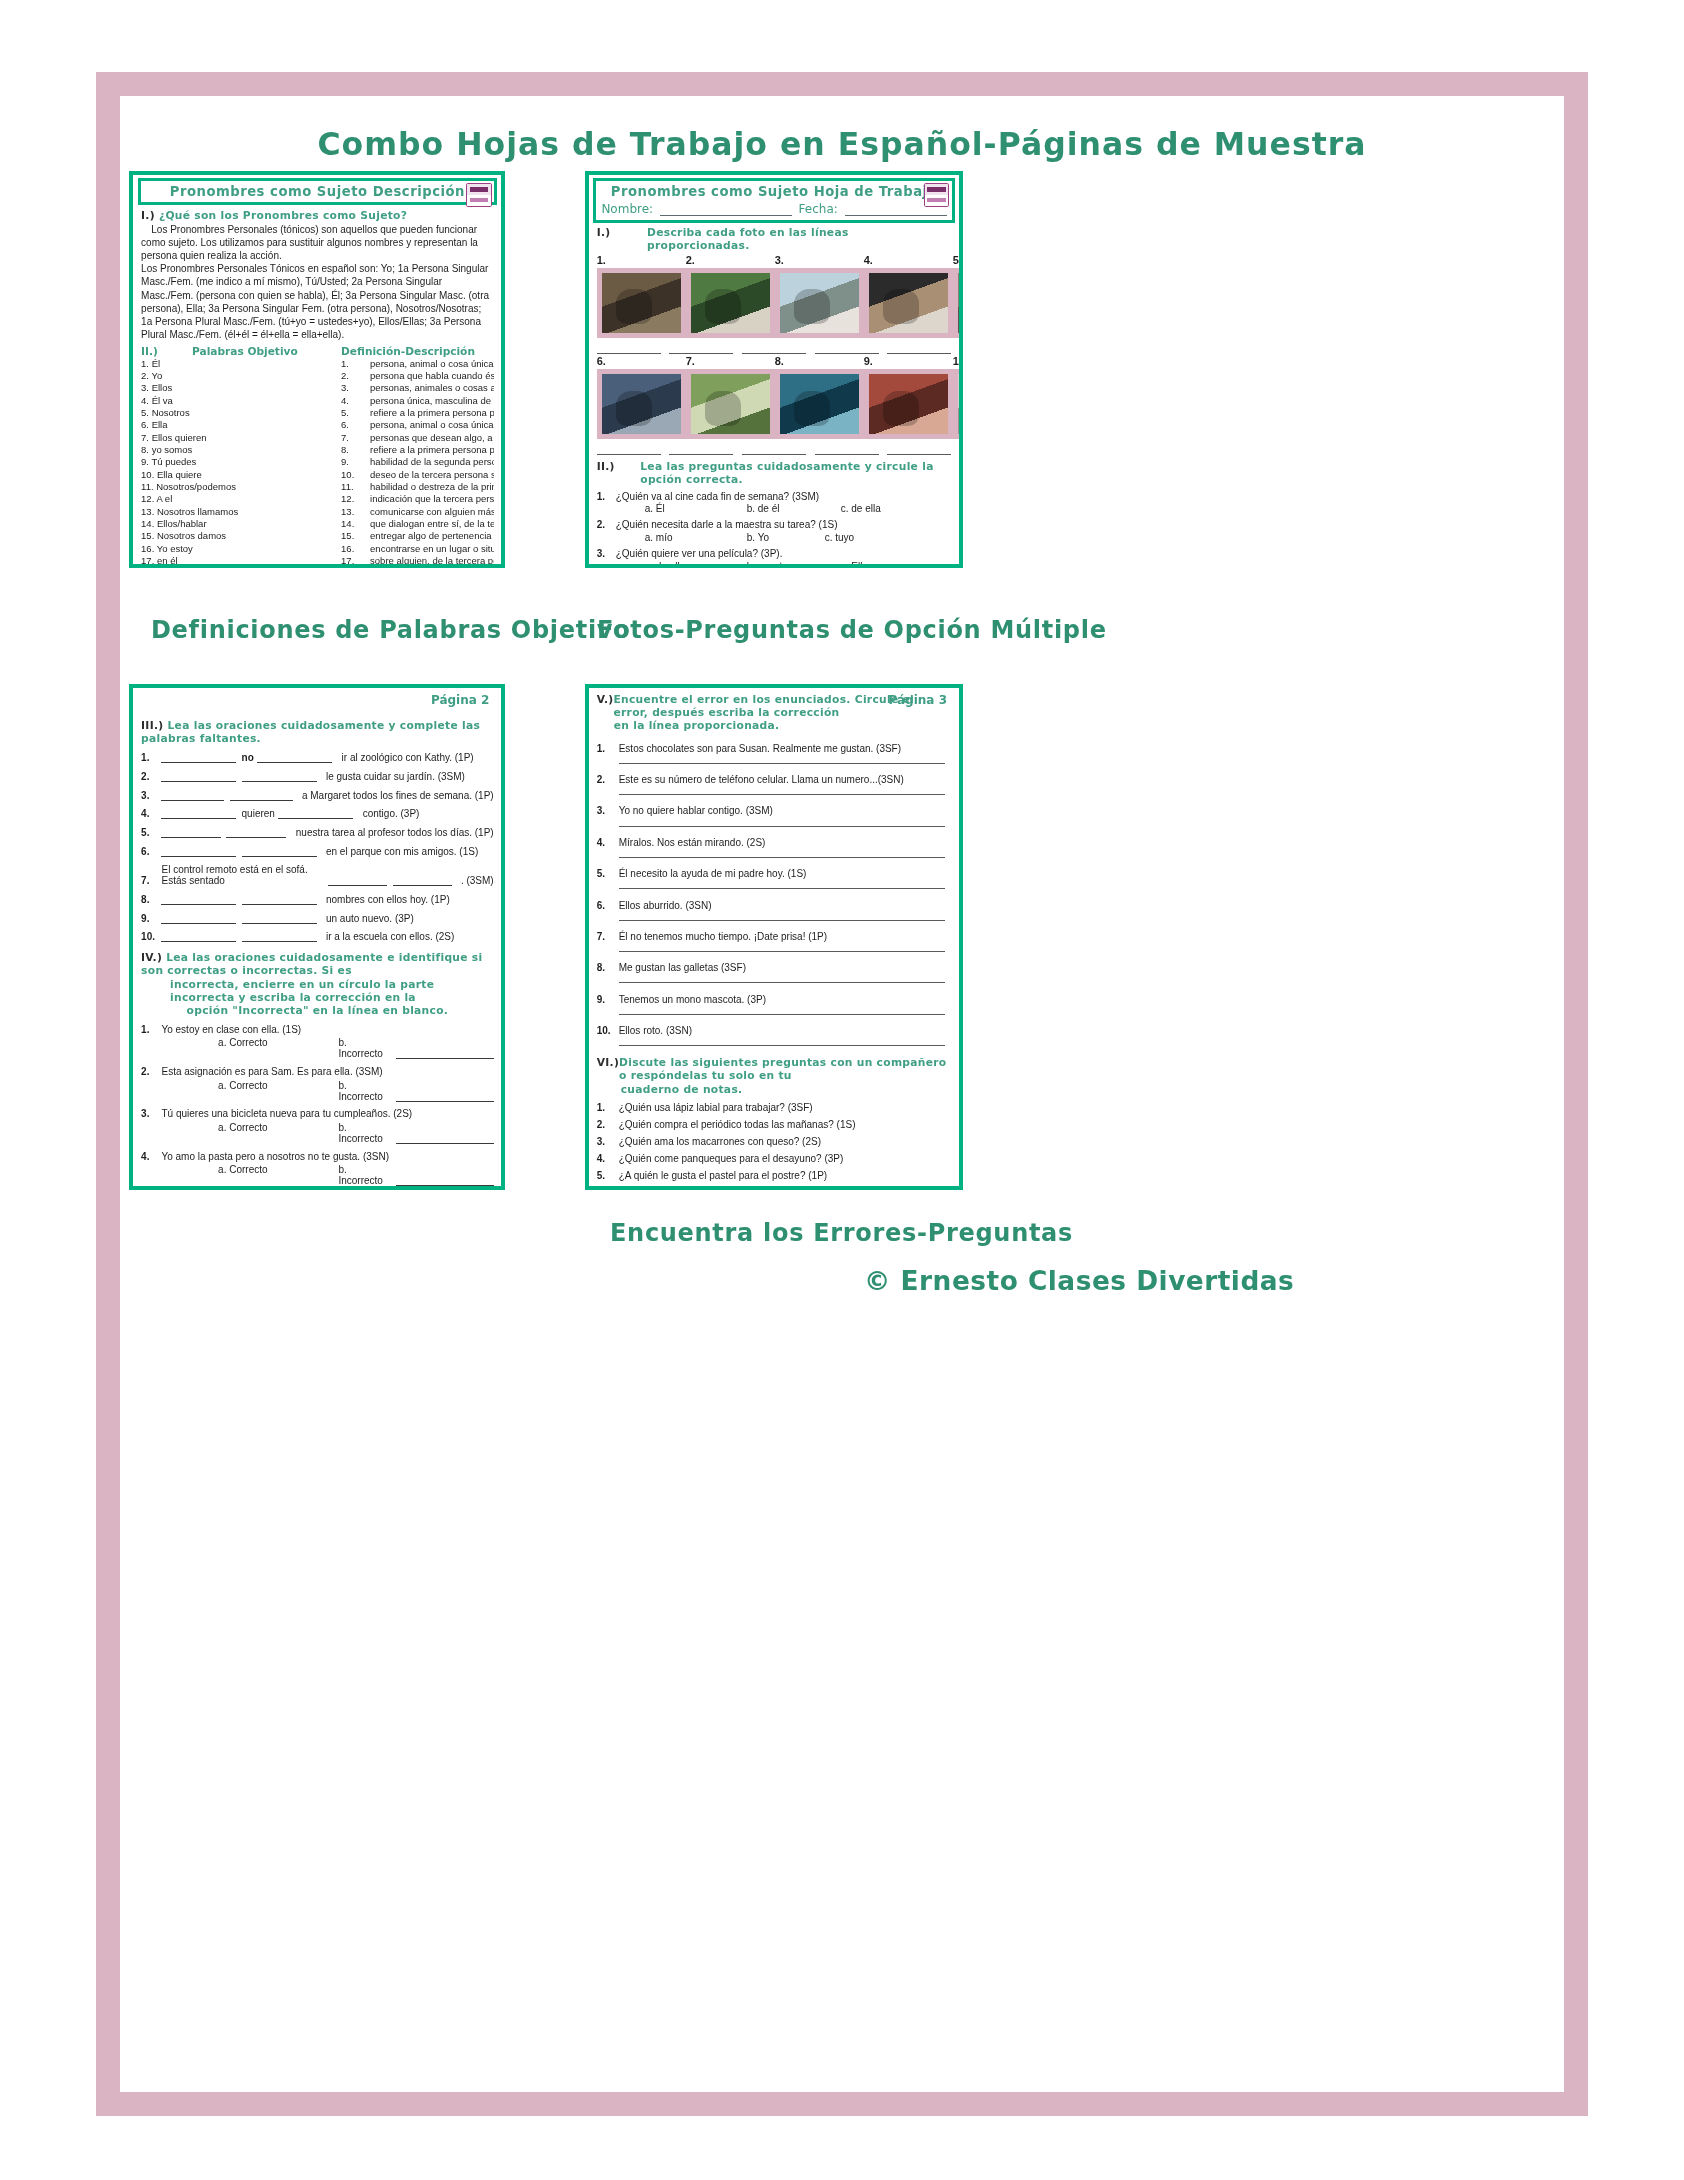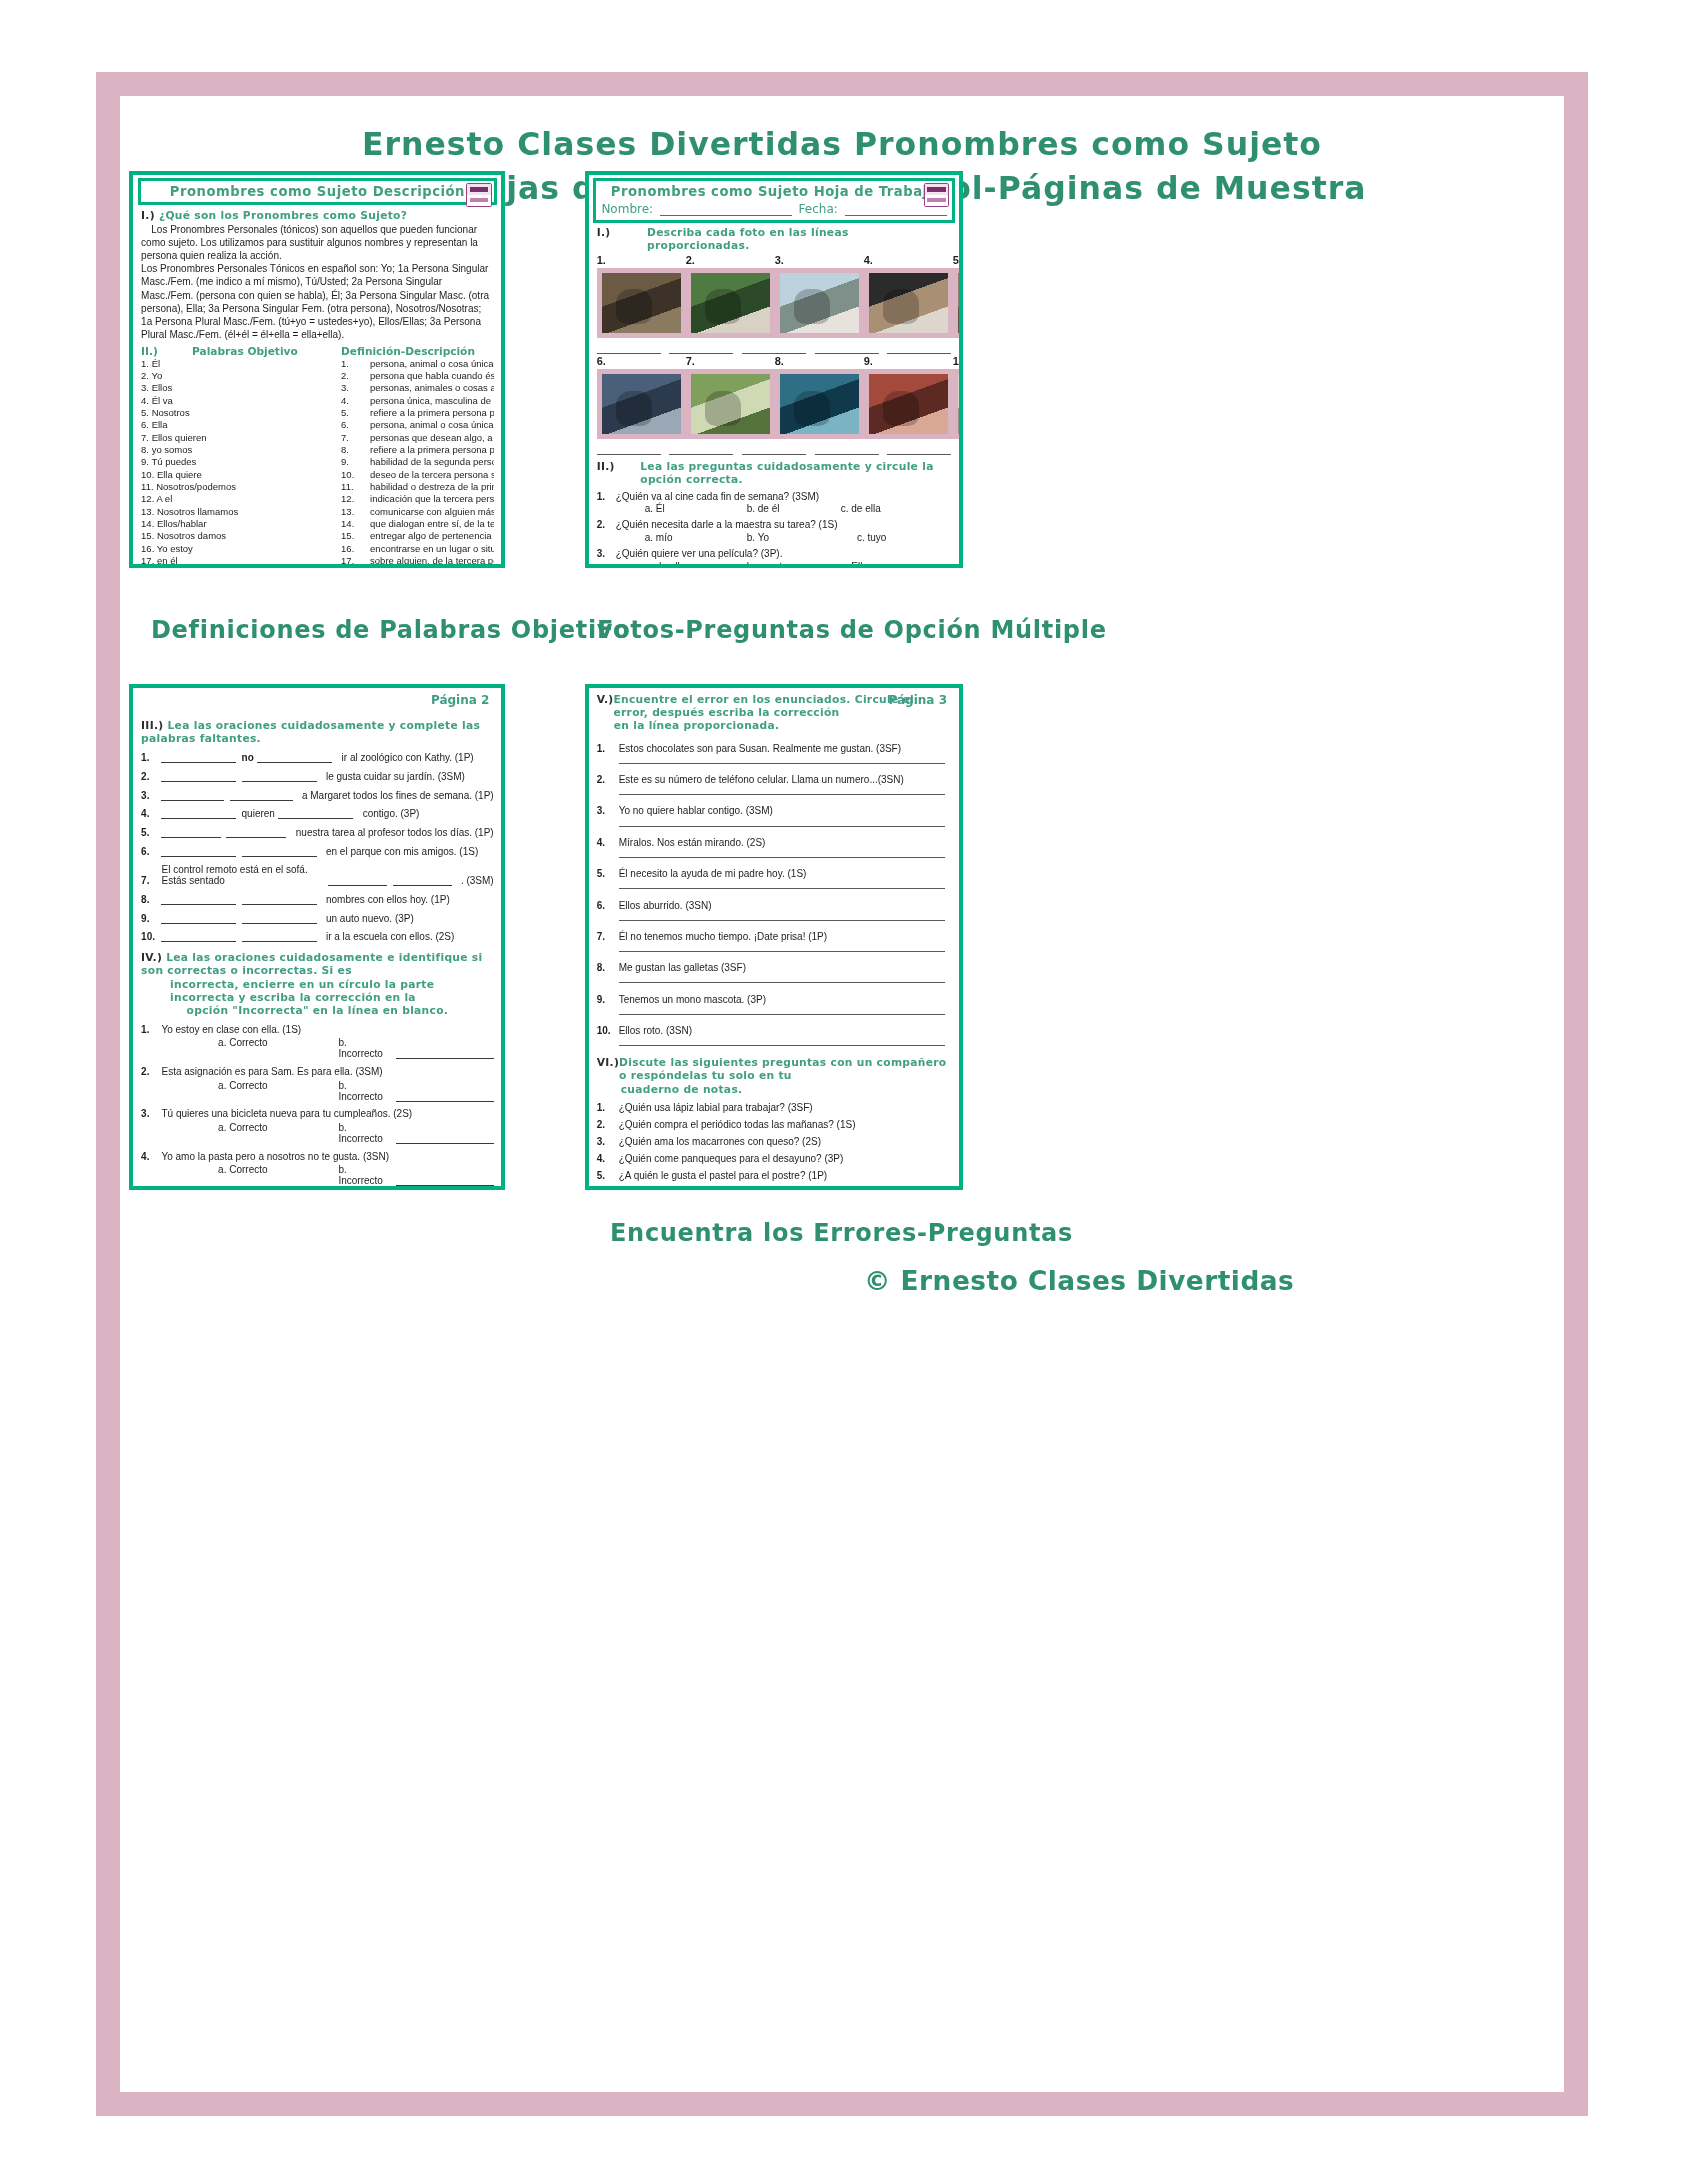--- a/index.html
+++ b/index.html
@@ -165,21 +165,20 @@
     white-space: nowrap;
   }
 </style>
 </head>
 <body>
 
 <div class="page">
   <div class="pink-frame">
 
     <div class="title-block">
-      <div class="title-line">Ernesto Clases Divertidas Pronombres como Sujeto</div>
       <div class="title-line">Combo Hojas de Trabajo en Español-Páginas de Muestra</div>
     </div>
 
     <div class="panel" id="p1" style="left:9.4px; top:75px; width:376px; height:397px;">
       <div class="panel-inner">
         <div class="hdr-box">
           <div class="hdr-title">Pronombres como Sujeto Descripción</div>
           <div class="logo-chip"></div>
         </div>
 
@@ -394,21 +393,21 @@
               <span style="width: 94px;">b. de él</span>
               <span style="width: 94px;">c. de ella</span>
             </div>
             <div class="q">
               <span class="qn">2.</span>
               <span class="qt">¿Quién necesita darle a la maestra su tarea? (1S)</span>
             </div>
             <div class="opts">
               <span style="width: 102px;">a. mío</span>
               <span style="width: 78px;">b. Yo</span>
-              <span style="width: 94px; text-align: center;">c. tuyo</span>
+              <span style="width: 94px;">c. tuyo</span>
             </div>
             <div class="q">
               <span class="qn">3.</span>
               <span class="qt">¿Quién quiere ver una película? (3P).</span>
             </div>
             <div class="opts">
               <span style="width: 102px;">a. de ellos</span>
               <span style="width: 94px;">b. nosotros</span>
               <span style="width: 94px;">c. Ellos</span>
             </div>

